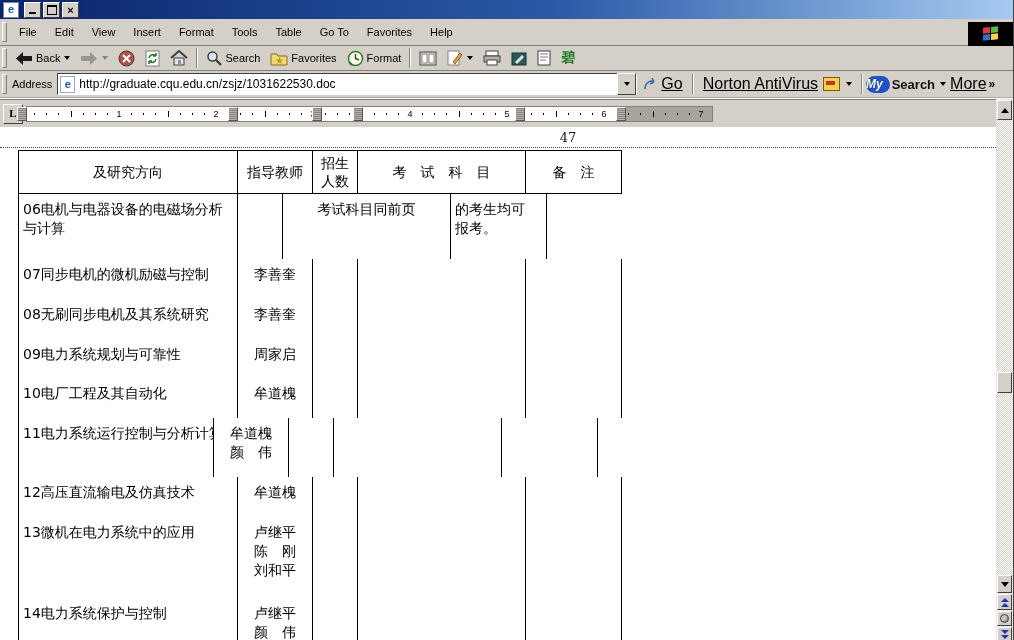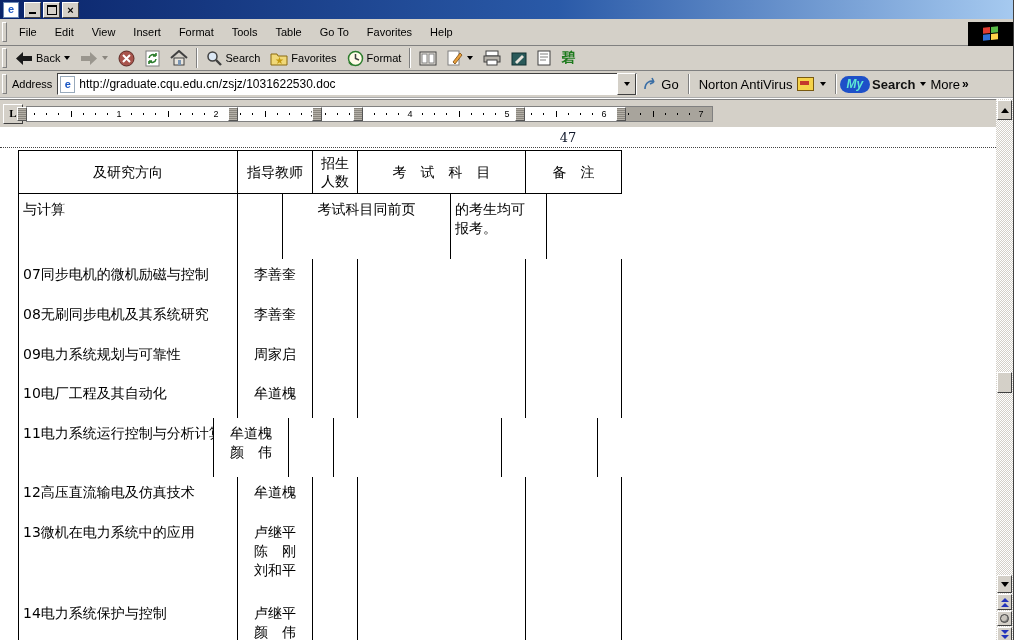--- a/index.html
+++ b/index.html
@@ -61,29 +61,29 @@
     box-sizing:border-box;padding-left:2px;}
   .addr-icon{width:13px;height:15px;background:#fff;border:1px solid #9ab;
     color:#1a57c4;font-weight:bold;font-size:11px;line-height:14px;text-align:center;
     flex:none;margin-right:4px;}
   .addr-input{flex:1;border:none;outline:none;font-size:12px;height:18px;
     font-family:"Liberation Sans",sans-serif;padding:0;background:#fff;color:#000;}
   .combo-btn{width:17px;height:20px;background:#d4d0c8;border:1px solid;
     border-color:#fff #404040 #404040 #fff;display:flex;align-items:center;
     justify-content:center;flex:none;}
   .go-btn{display:flex;align-items:center;gap:3px;padding:0 6px;}
-  .small-text{font-size:13px;}
+  .small-text{font-size:16px;text-decoration:underline;}
   .norton-box{display:flex;align-items:center;gap:5px;padding:0 6px;}
   .norton-icon{width:15px;height:12px;background:#f5d24a;border:1px solid #7a5a10;
     position:relative;}
   .norton-icon::after{content:"";position:absolute;left:2px;top:3px;width:9px;height:4px;
     background:#c4372c;}
   .mys-logo{display:flex;align-items:center;}
-  .mys-my{background:#1e50c8;color:#5eead4;font-weight:bold;font-style:italic;
-    font-size:12px;border-radius:9px;padding:1px 7px 2px 6px;}
+  .mys-my{background:#1e50c8;color:#fef9c3;font-weight:bold;font-style:italic;
+    font-size:12px;border-radius:9px;padding:1px 7px 2px 0;}
   .mys-search{font-weight:bold;font-size:13px;color:#111;margin-left:2px;}
   .more-box{display:flex;align-items:center;gap:2px;padding:0 4px;}
   .chev{font-size:12px;font-weight:bold;line-height:10px;}
   
   .ruler-strip{position:absolute;left:0;top:99px;width:996px;height:28px;
     background:#d4d0c8;border-top:1px solid #808080;box-sizing:border-box;}
   .tabsel{position:absolute;left:3px;top:4px;width:18px;height:18px;background:#d4d0c8;
     border:1px solid;border-color:#fff #404040 #404040 #fff;text-align:center;
     font-size:11px;font-weight:bold;line-height:16px;font-family:"Liberation Serif",serif;}
   .ruler-band{position:absolute;left:26px;top:6px;height:16px;background:#fff;
@@ -411,20 +411,21 @@
           </div>
           <div class="tcell" style="width: 168px;">
             <div>考　试　科　目</div>
           </div>
           <div class="tcell" style="width: 96px;">
             <div>备　注</div>
           </div>
         </div>
         <div class="trow entry" style="height: 65px;">
           <div class="tcell cell-specialty" style="width: 220px;">
+            <div>06电机与电器设备的电磁场分析</div>
             <div>与计算</div>
           </div>
           <div class="tcell cell-quota" style="width: 45px;"></div>
           <div class="tcell cell-exam" style="width: 168px;">
             <div>考试科目同前页</div>
           </div>
           <div class="tcell cell-note" style="width: 96px;">的考生均可报考。</div>
         </div>
         <div class="trow entry" style="height: 40px;">
           <div class="tcell cell-specialty" style="width: 220px;">

